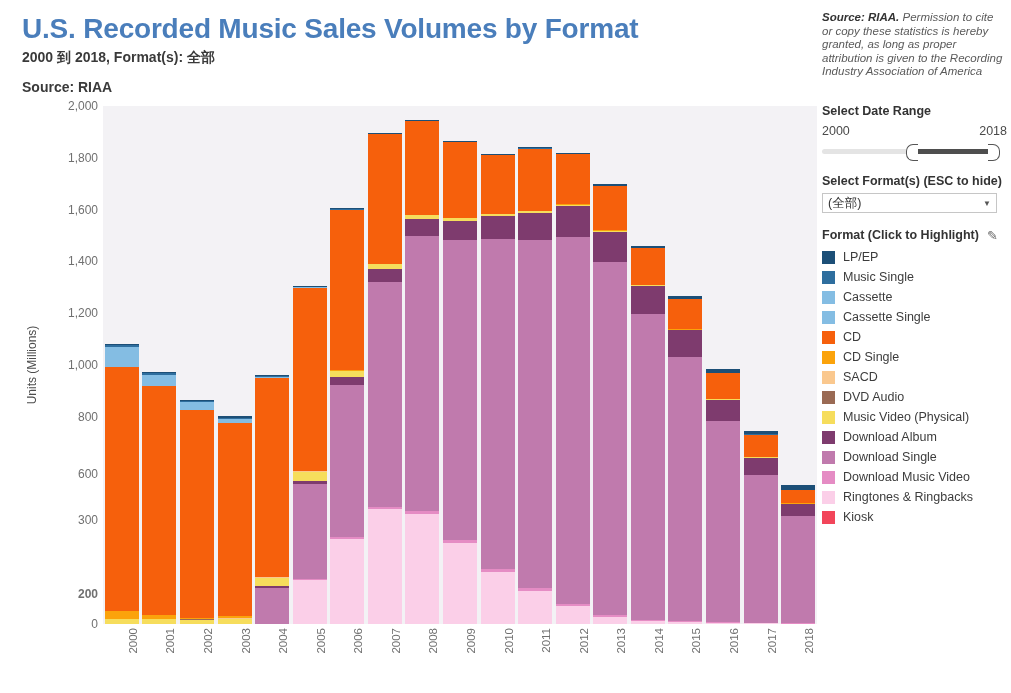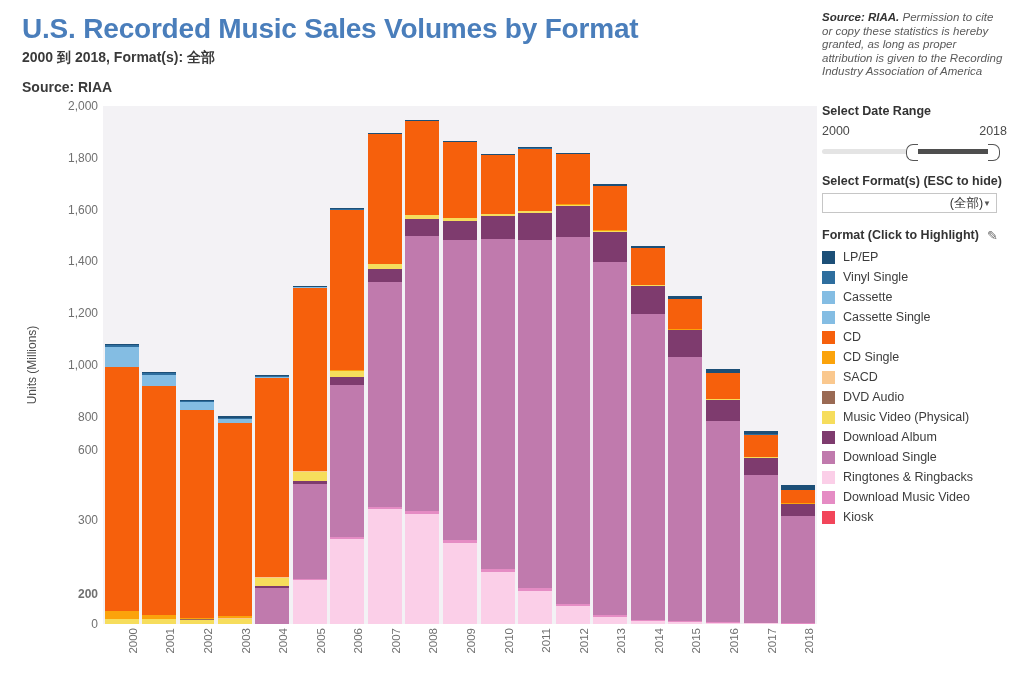--- a/index.html
+++ b/index.html
@@ -103,21 +103,21 @@
     position: absolute; top: 2px; width: 11px; height: 15px;
     background: #ffffff; border: 1.4px solid #555555;
   }
   .handle-left  { left: 84px;  border-radius: 7px 0 0 7px; border-right: none; }
   .handle-right { left: 166px; border-radius: 0 7px 7px 0; border-left: none; }
 
   .sec-format { position: absolute; left: 0; top: 174px; width: 185px; }
   .dropdown {
     margin-top: 5px; width: 175px; height: 20px;
     border: 1px solid #c6c6c6; background: #ffffff;
-    display: flex; align-items: center; justify-content: flex-end;
+    display: flex; align-items: center; justify-content: space-between;
     padding: 0 5px; box-sizing: border-box;
     font-size: 12.5px; color: #333333;
   }
   .caret { font-size: 8px; color: #555555; }
 
   .sec-legend { position: absolute; left: 0; top: 228px; width: 189px; }
   .legend-head {
     display: flex; align-items: center; justify-content: space-between;
     width: 176px;
   }
@@ -141,21 +141,21 @@
     <div class="subtitle">2000 到 2018, Format(s): 全部</div>
     <div class="subsource">Source: RIAA</div>
   </div>
 
   <div class="yaxis">
     <div class="ytitle">Units (Millions)</div>
     <div id="yticks">
         <div class="ytick" style="top: 518px;">0</div>
         <div class="ytick" style="top: 488px; font-weight: bold;">200</div>
         <div class="ytick" style="top: 414.4px;">300</div>
-        <div class="ytick" style="top: 344px;">600</div>
+        <div class="ytick" style="top: 368px;">600</div>
         <div class="ytick" style="top: 310.8px;">800</div>
         <div class="ytick" style="top: 259px;">1,000</div>
         <div class="ytick" style="top: 207.2px;">1,200</div>
         <div class="ytick" style="top: 155.4px;">1,400</div>
         <div class="ytick" style="top: 103.6px;">1,600</div>
         <div class="ytick" style="top: 51.8px;">1,800</div>
         <div class="ytick" style="top: 0px;">2,000</div>
       </div>
   </div>
 
@@ -427,21 +427,21 @@
         <span class="panel-label">Format (Click to Highlight)</span>
         <span class="hl-icon">✎</span>
       </div>
       <div class="legend-list" id="legend-list">
           <div class="legend-item">
             <span class="swatch" style="background: rgb(28, 79, 119);"></span>
             <span class="legend-text">LP/EP</span>
           </div>
           <div class="legend-item">
             <span class="swatch" style="background: rgb(46, 110, 158);"></span>
-            <span class="legend-text">Vinyl Single</span>
+            <span class="legend-text">Music Single</span>
           </div>
           <div class="legend-item">
             <span class="swatch" style="background: rgb(132, 189, 227);"></span>
             <span class="legend-text">Cassette</span>
           </div>
           <div class="legend-item">
             <span class="swatch" style="background: rgb(132, 189, 227);"></span>
             <span class="legend-text">Cassette Single</span>
           </div>
           <div class="legend-item">
@@ -466,28 +466,28 @@
           </div>
           <div class="legend-item">
             <span class="swatch" style="background: rgb(126, 59, 110);"></span>
             <span class="legend-text">Download Album</span>
           </div>
           <div class="legend-item">
             <span class="swatch" style="background: rgb(192, 122, 173);"></span>
             <span class="legend-text">Download Single</span>
           </div>
           <div class="legend-item">
+            <span class="swatch" style="background: rgb(229, 140, 196);"></span>
+            <span class="legend-text">Download Music Video</span>
+          </div>
+          <div class="legend-item">
             <span class="swatch" style="background: rgb(251, 207, 232);"></span>
             <span class="legend-text">Ringtones &amp; Ringbacks</span>
           </div>
           <div class="legend-item">
-            <span class="swatch" style="background: rgb(229, 140, 196);"></span>
-            <span class="legend-text">Download Music Video</span>
-          </div>
-          <div class="legend-item">
             <span class="swatch" style="background: rgb(242, 69, 90);"></span>
             <span class="legend-text">Kiosk</span>
           </div>
         </div>
     </div>
 
   </div>
 </div>
 
 </body></html>

